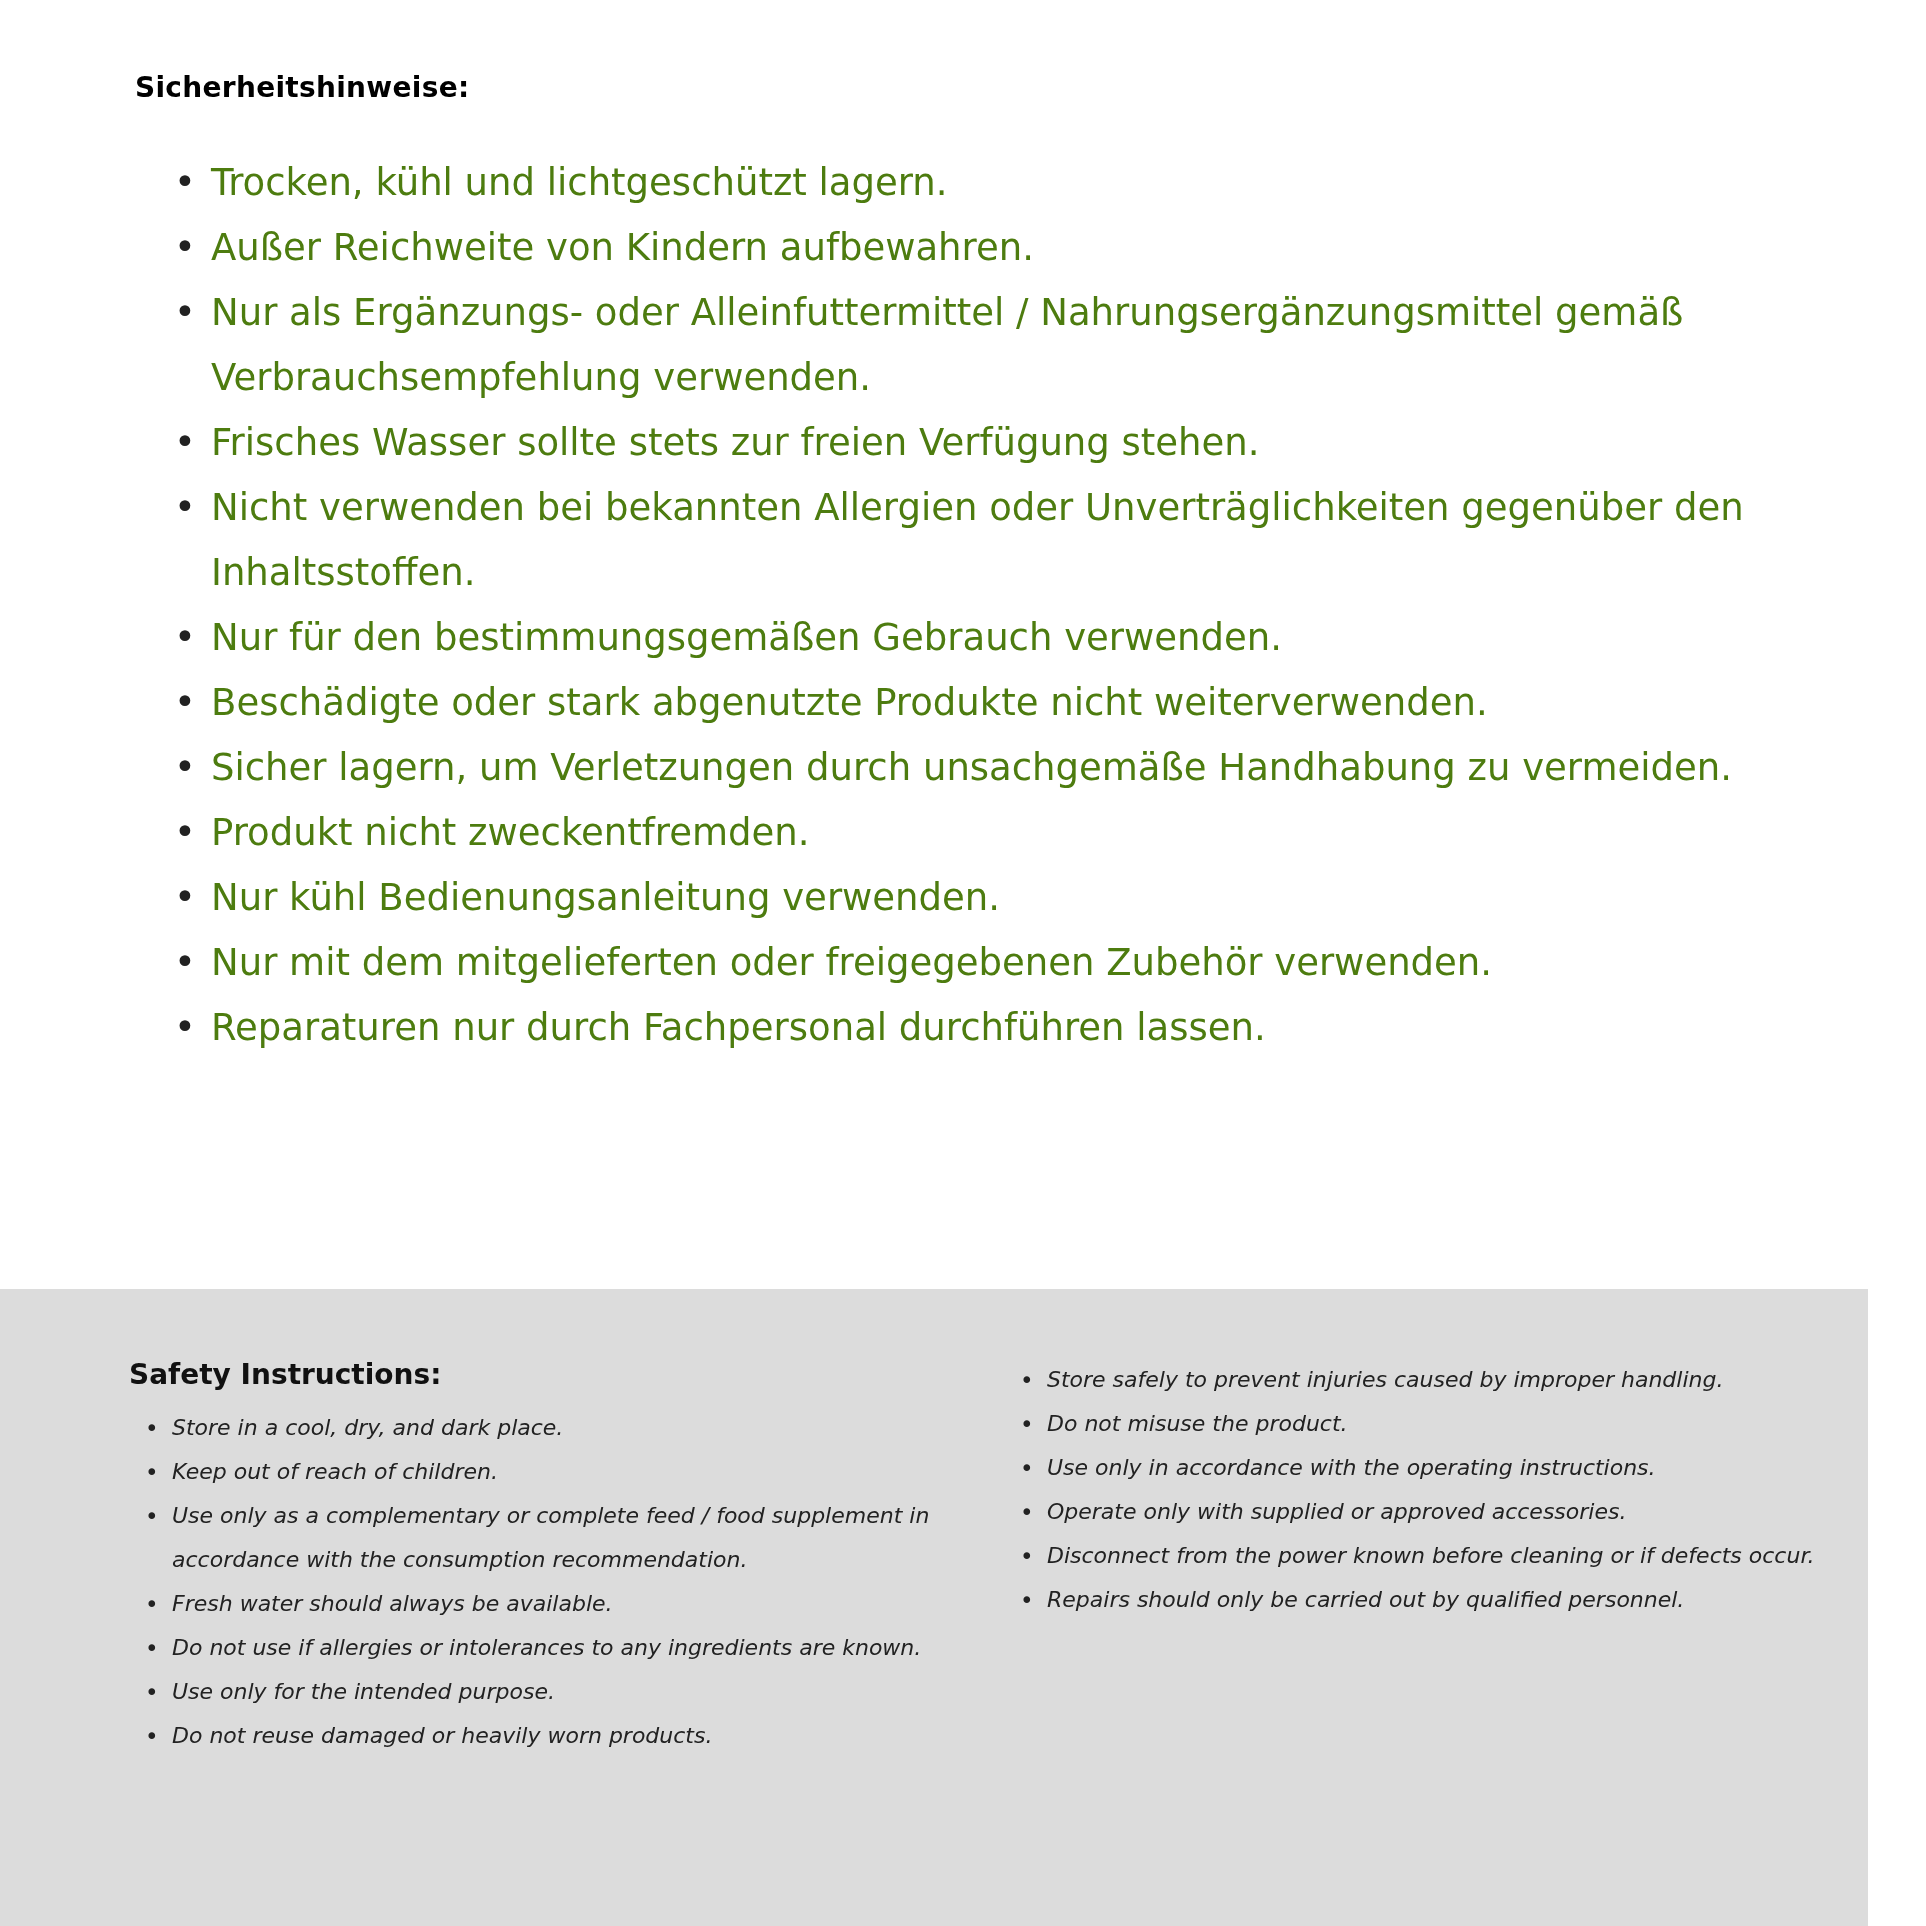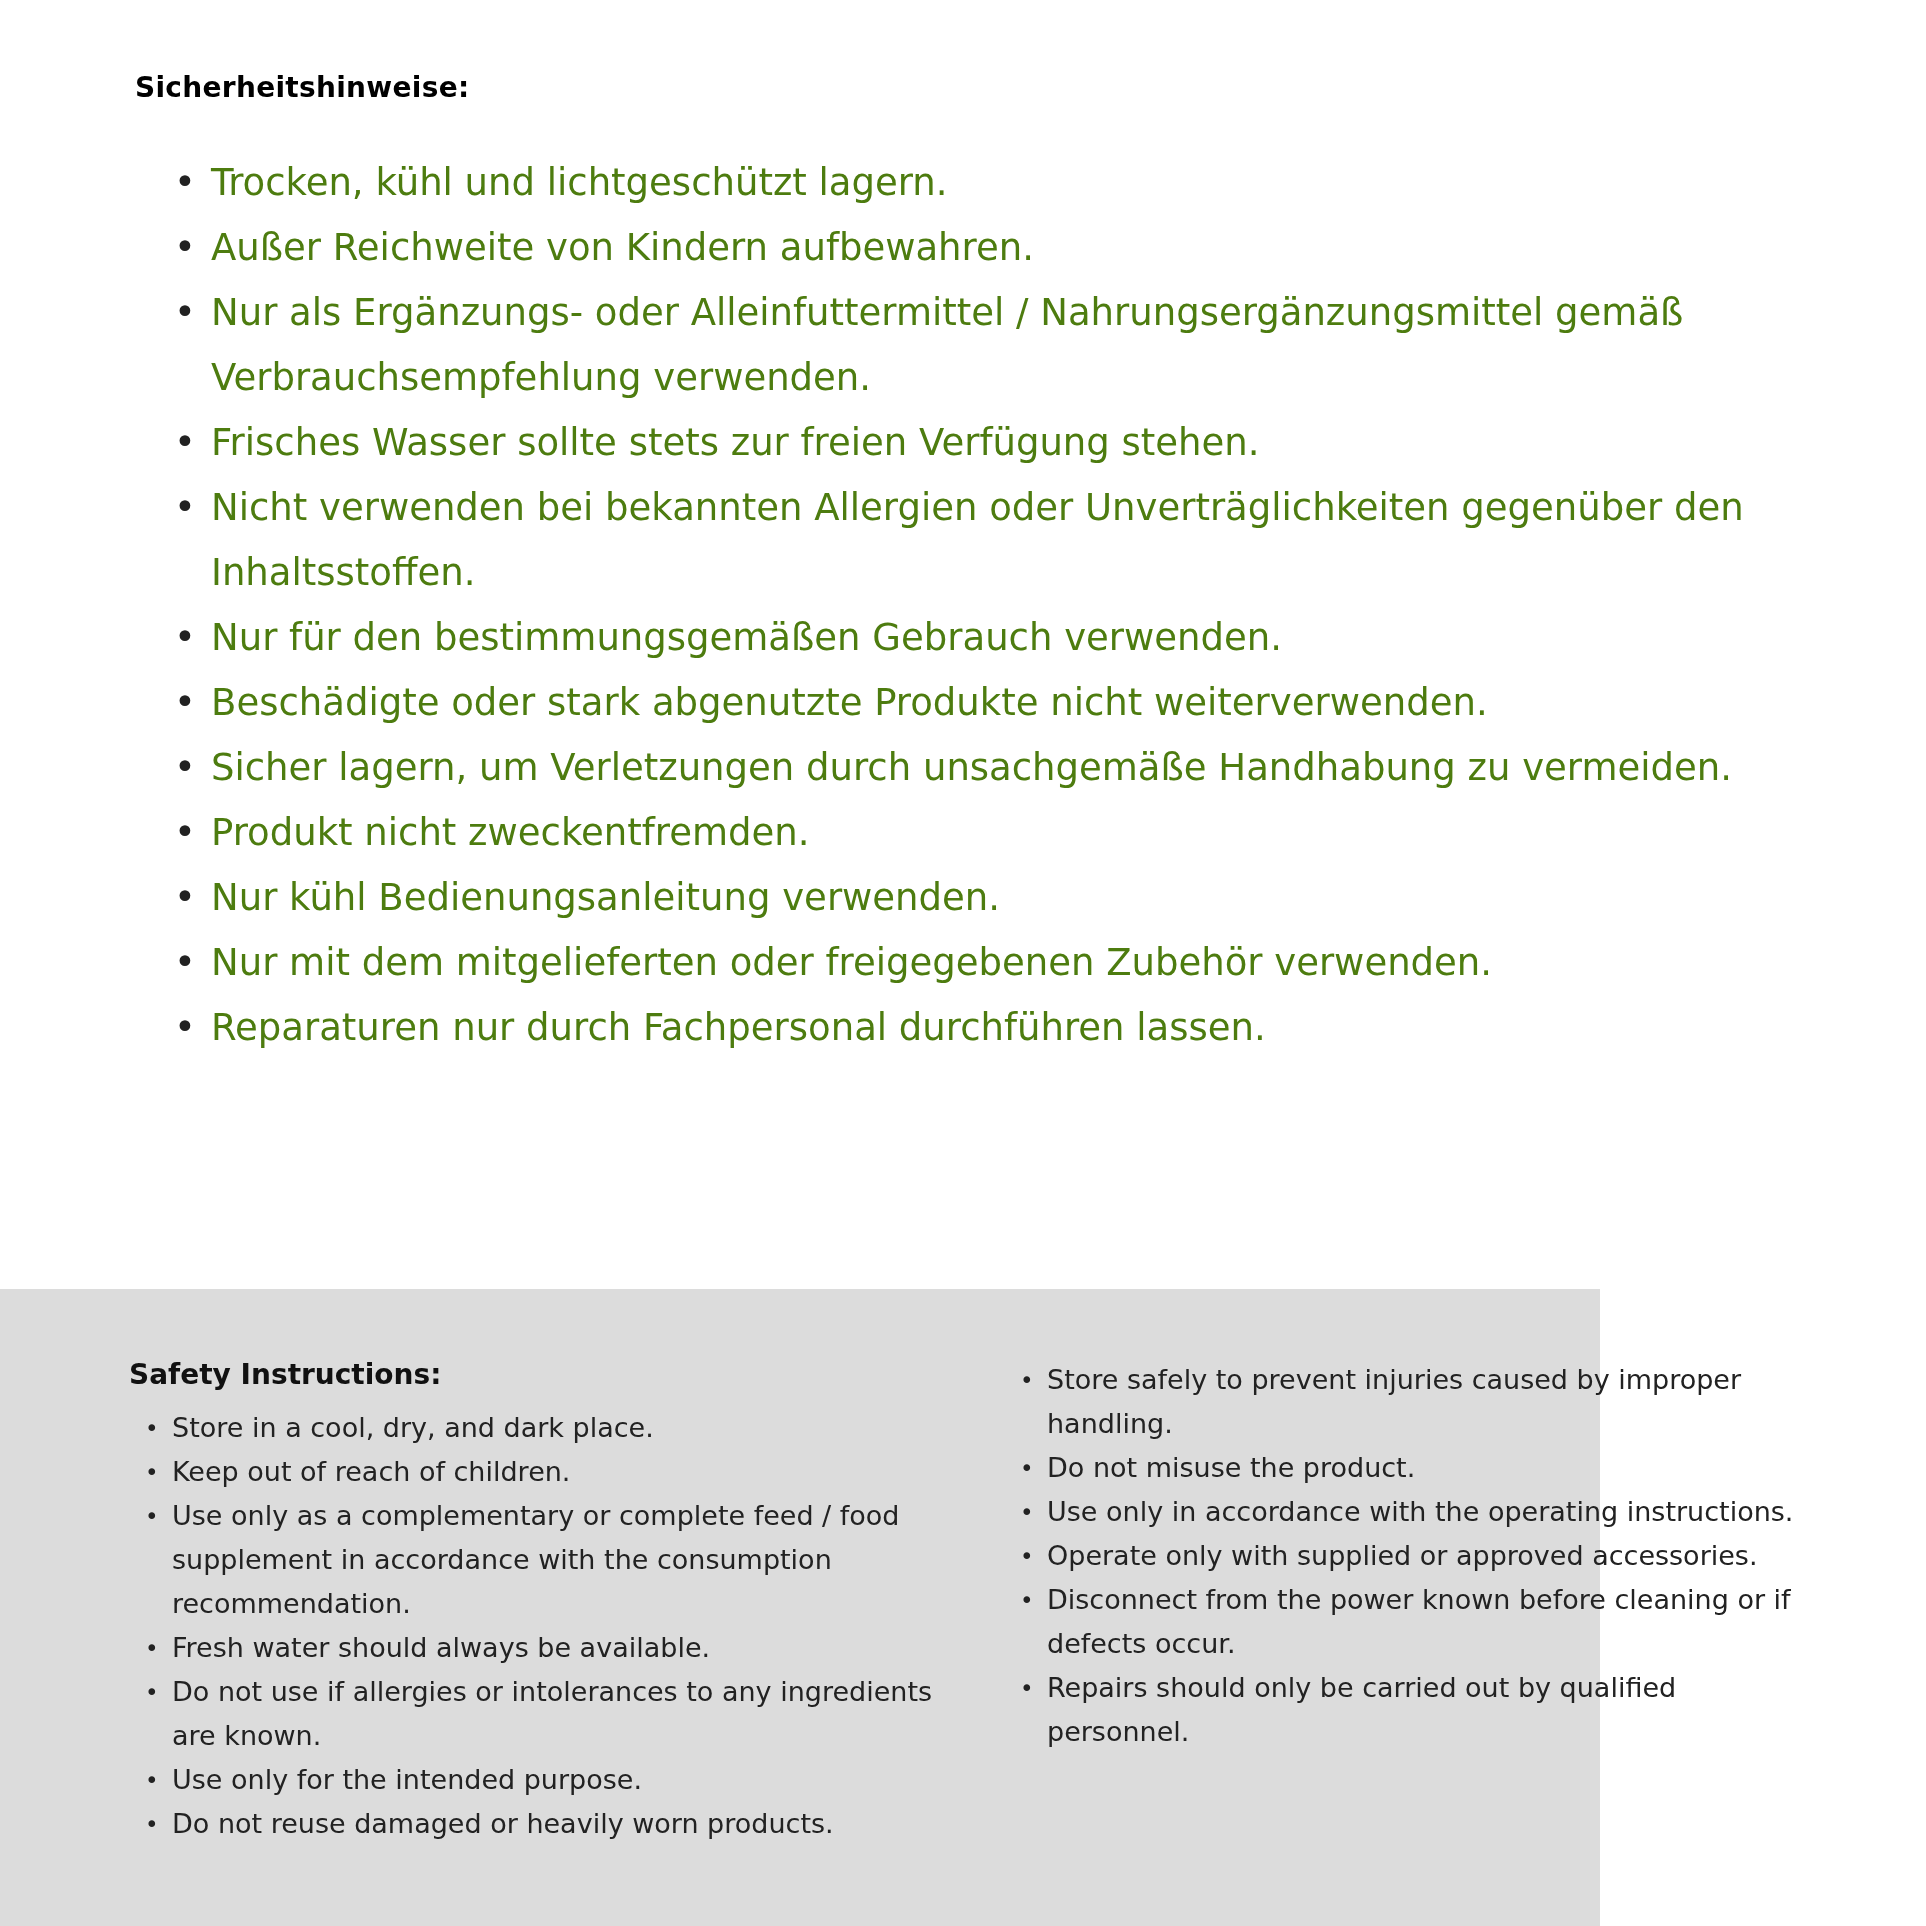--- a/index.html
+++ b/index.html
@@ -46,43 +46,44 @@
     position: absolute;
     left: 0;
     top: 0;
     color: #222222;
   }
   
   .english-section {
     position: absolute;
     left: 0;
     top: 1289px;
-    width: 1600px;
+    width: 1868px;
     height: 637px;
     background: #dcdcdc;
     box-sizing: border-box;
     padding: 69px 77px 0 129px;
     display: flex;
     gap: 50px;
   }
   .col-left  { width: 841px; flex: 0 0 auto; }
   .col-right { width: 803px; flex: 0 0 auto; }
   .english-title {
     font-size: 28px;
     font-weight: 700;
     color: #111111;
     margin: 0 0 15.4px 0;
   }
   .english-list {
     list-style: none;
     margin: 0;
     padding: 0 0 0 16px;
-    font-size: 27px;
+    font-size: 22px;
     line-height: 44px;
     color: #222222;
+    font-style: italic;
   }
   .col-right .english-list {
     padding-left: 0;
   }
   .english-list li {
     position: relative;
     padding-left: 27px;
   }
   .english-list li::before {
     content: "\2022";

